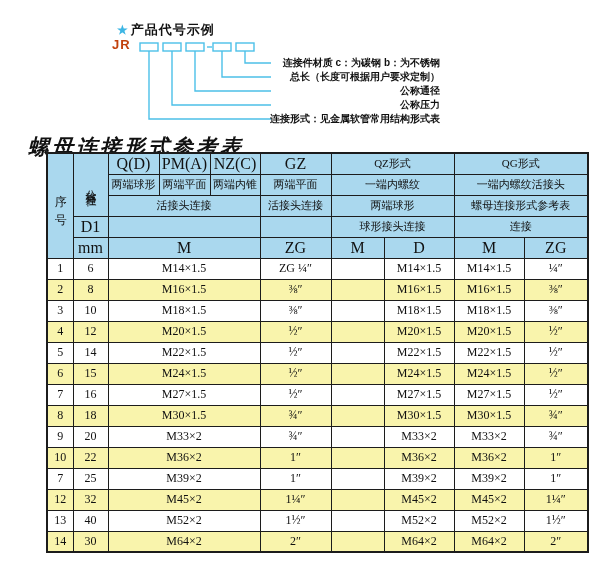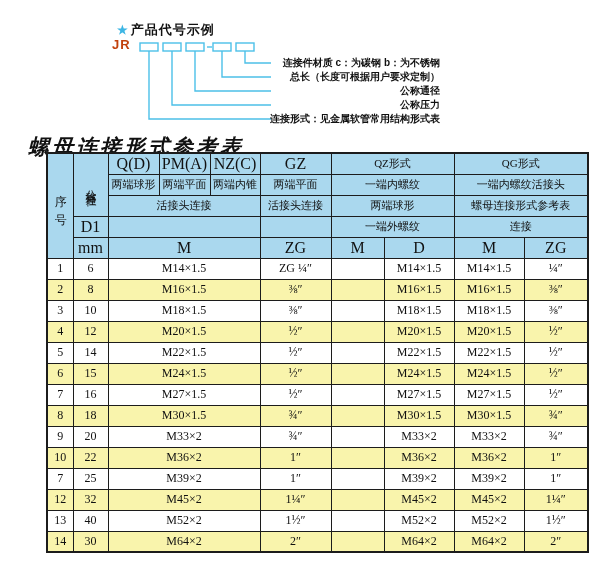--- a/index.html
+++ b/index.html
@@ -113,21 +113,21 @@
       <tr>
         <th colspan="3">活接头连接</th>
         <th>活接头连接</th>
         <th colspan="2">两端球形</th>
         <th colspan="2">螺母连接形式参考表</th>
       </tr>
       <tr>
         <th class="lat">D1</th>
         <th colspan="3"></th>
         <th></th>
-        <th colspan="2">一端外螺纹</th>
+        <th colspan="2">球形接头连接</th>
         <th colspan="2">连接</th>
       </tr>
       <tr>
         <th class="lat">mm</th>
         <th class="lat" colspan="3">M</th>
         <th class="lat">ZG</th>
         <th class="lat">M</th>
         <th class="lat">D</th>
         <th class="lat">M</th>
         <th class="lat">ZG</th>

